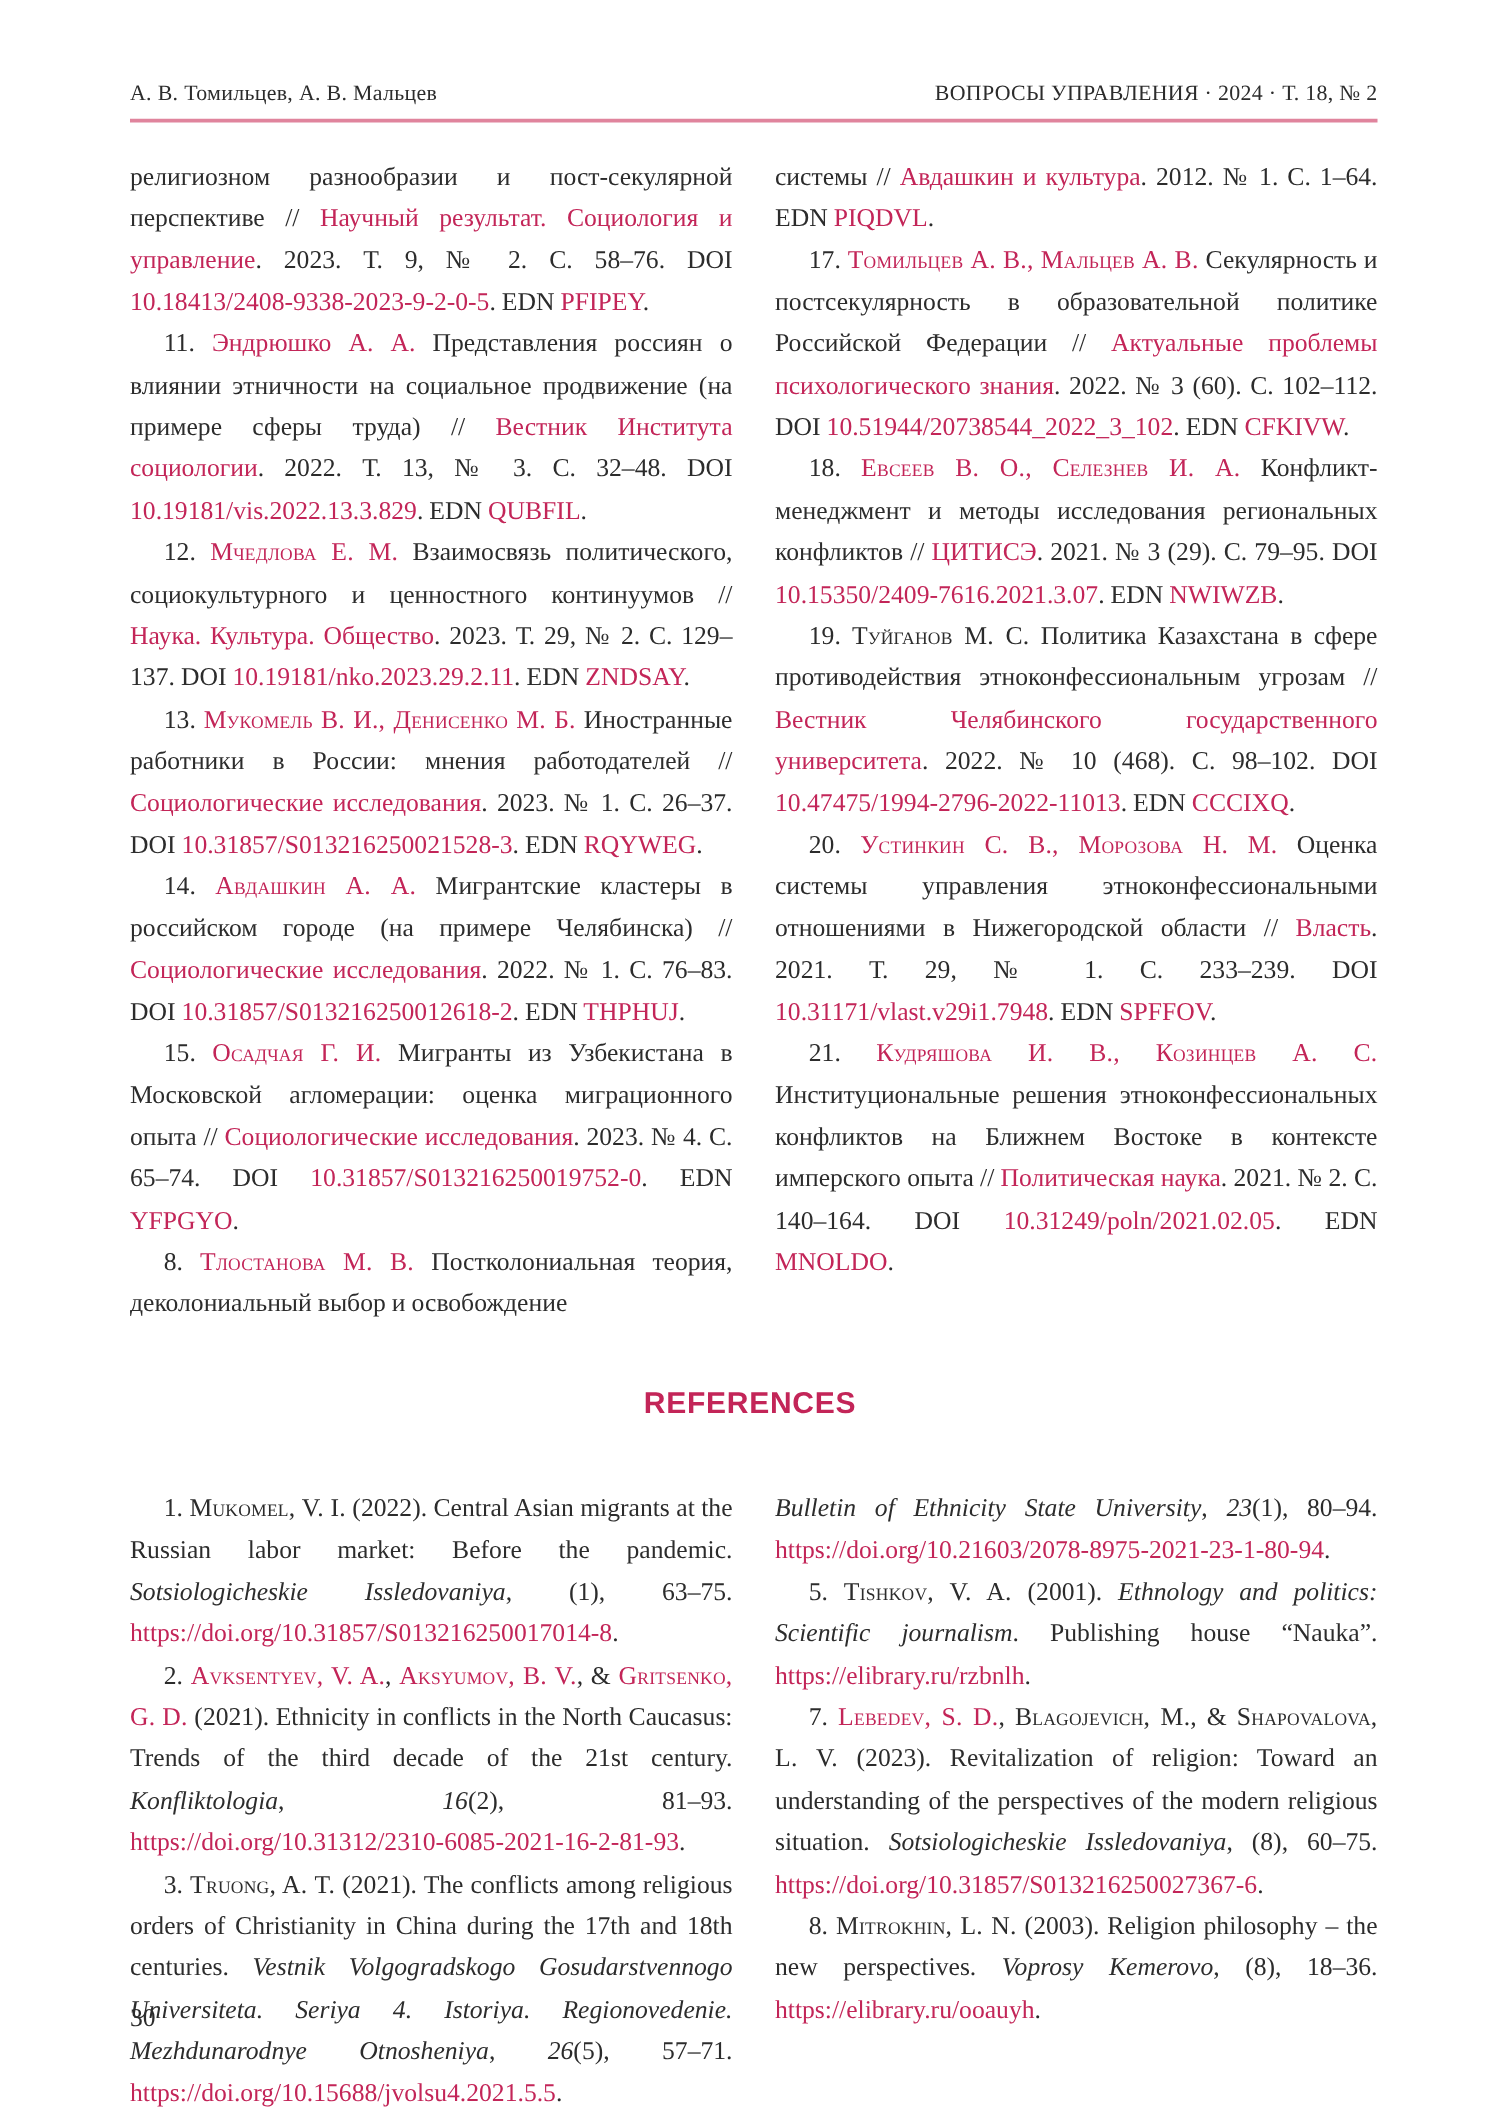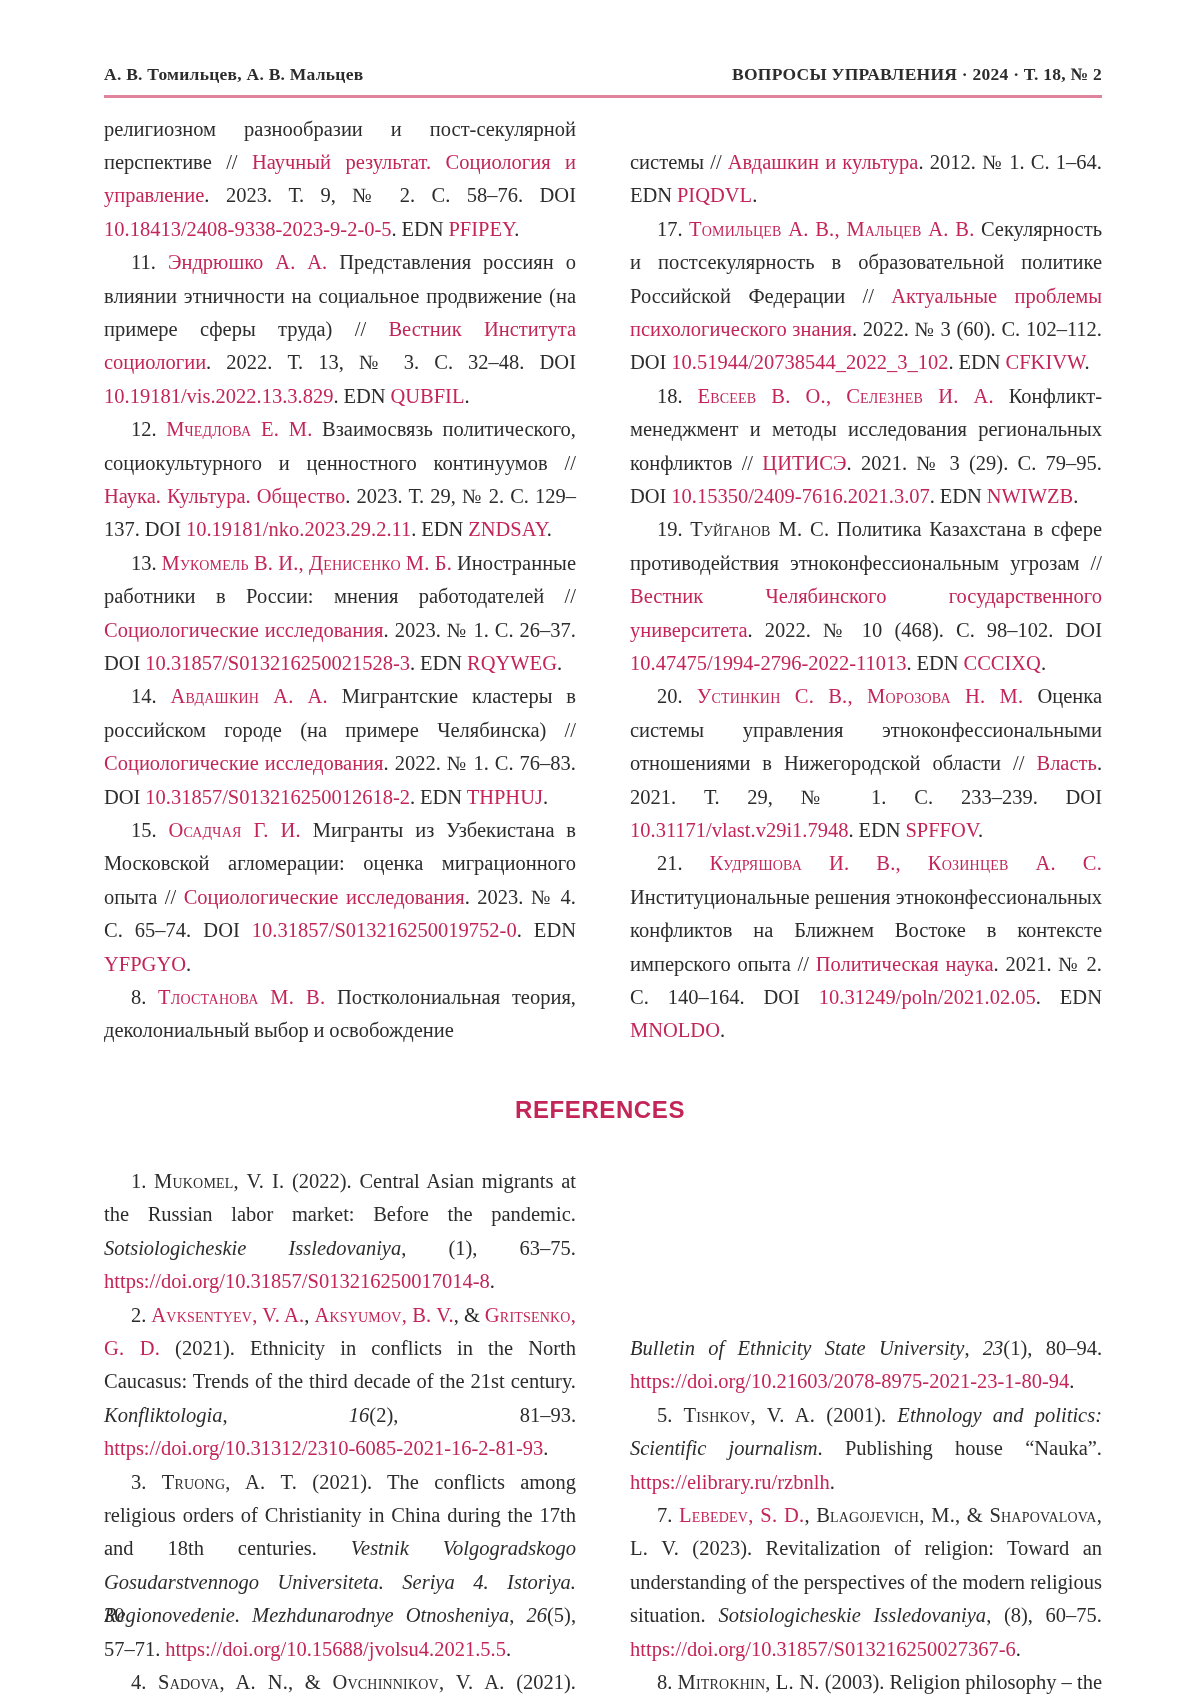--- a/index.html
+++ b/index.html
@@ -13,29 +13,28 @@
     width:1200px;height:1698px;
     margin:0 auto;
     background:#ffffff;
     overflow:hidden;
     font-family:"Liberation Serif","DejaVu Serif",serif;
     color:var(--ink);
   }
   .header-row{
     display:flex;justify-content:space-between;align-items:baseline;
     padding:64px 98px 0 104px;
-    font-size:17.5px;letter-spacing:0.25px;white-space:nowrap;font-weight:bold;
+    font-size:17.5px;letter-spacing:0.25px;white-space:nowrap;
   }
   .header-rule{
     margin:10px 98px 0 104px;height:2.5px;background:var(--rule);
   }
   .columns{
-    display:flex;gap:54px;
-    padding:15px 98px 0 104px;
-    align-items:flex-end;
+    display:flex;gap:34px;
+    padding:28px 98px 0 104px;
   }
   .col{flex:1 1 0;min-width:0;}
   p.ref{
     margin:0;
     font-size:20.5px;line-height:33.4px;
     text-align:justify;text-indent:27px;
     word-spacing:-0.3px;
   }
   p.ref.noindent{text-indent:0;}
   .seg-text{color:var(--ink);}

